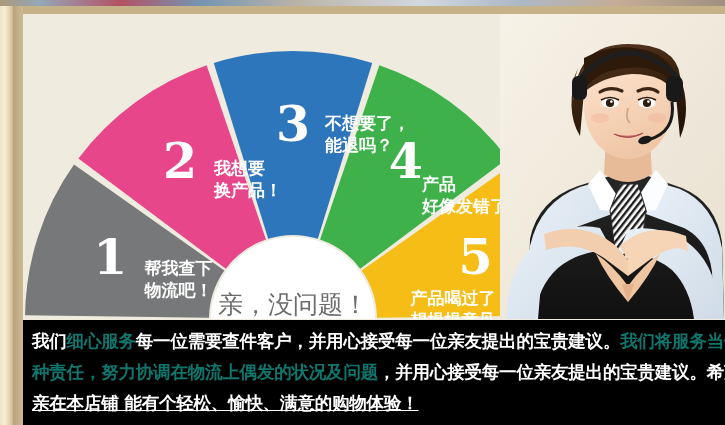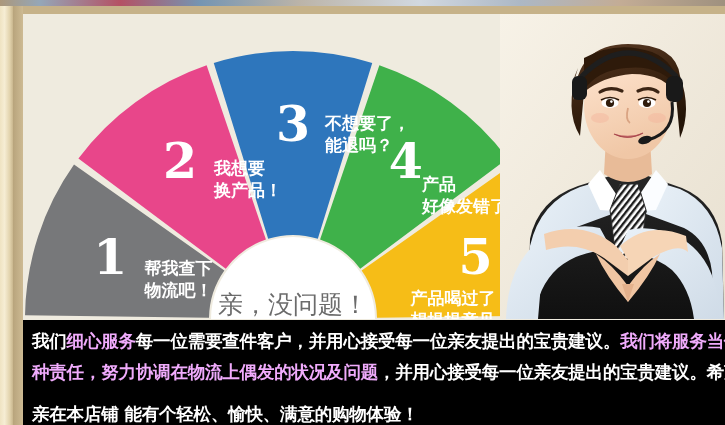--- a/index.html
+++ b/index.html
@@ -103,22 +103,22 @@
     width: 690px;
     color: #ffffff;
     font-family: "DejaVu Sans", "Liberation Sans", sans-serif;
     font-weight: bold;
     font-size: 17.5px;
     letter-spacing: -0.2px;
     white-space: nowrap;
   }
   .msg-line.l1 { top: 9px; }
   .msg-line.l2 { top: 40px; }
-  .msg-line.l3 { top: 82px; }
-  .hl-red { color: #f0abfc; }
+  .msg-line.l3 { top: 71px; text-decoration: underline; }
+  .hl-red { color: #0f766e; }
 </style>
 </head>
 <body>
 
 <div id="stage">
 
   <div class="top-strip"></div>
   <div class="frame-outer"></div>
   <div class="frame-left-light"></div>
   <div class="frame-left-dark"></div>

